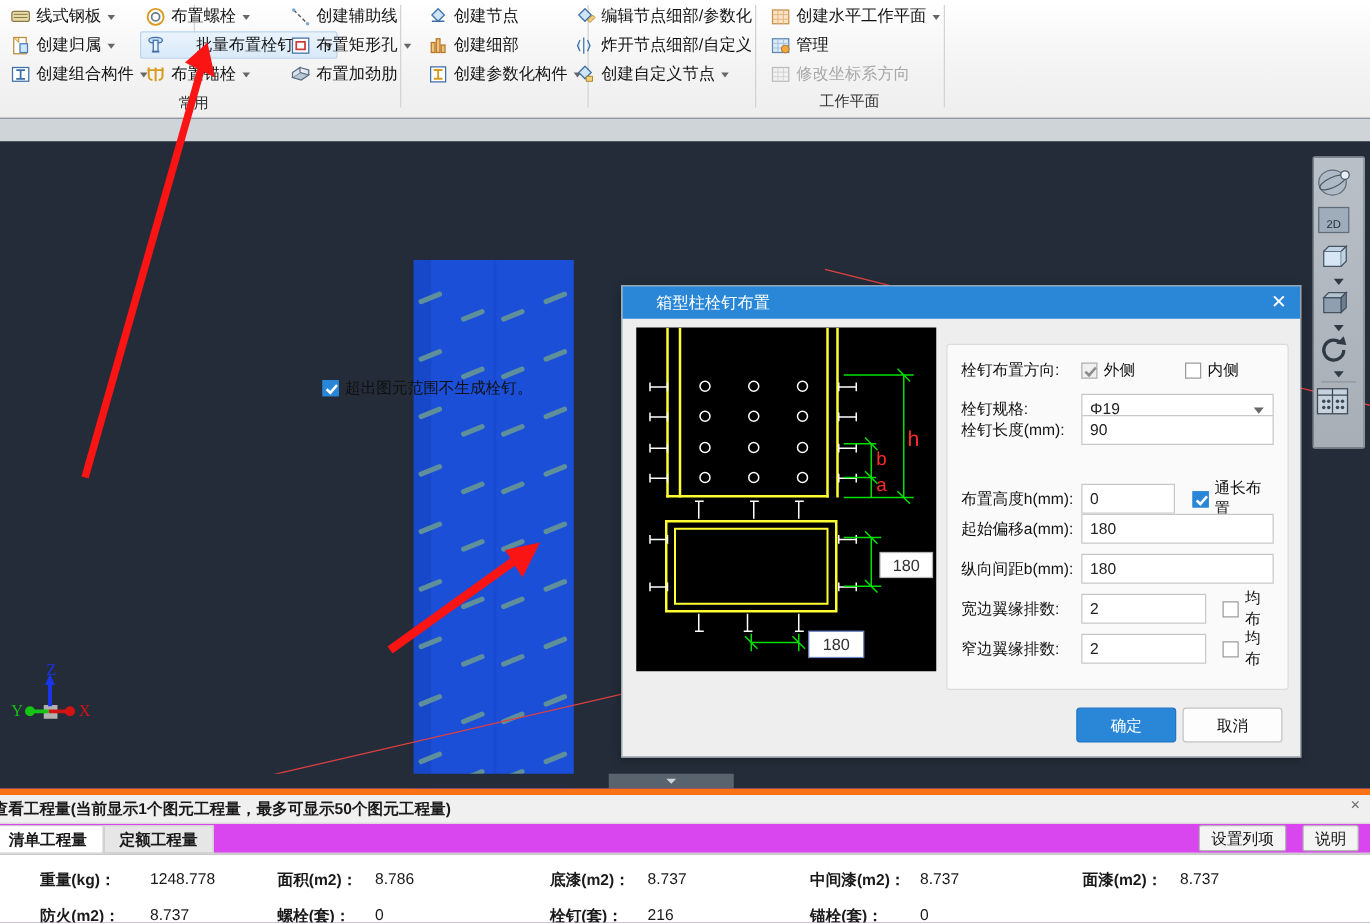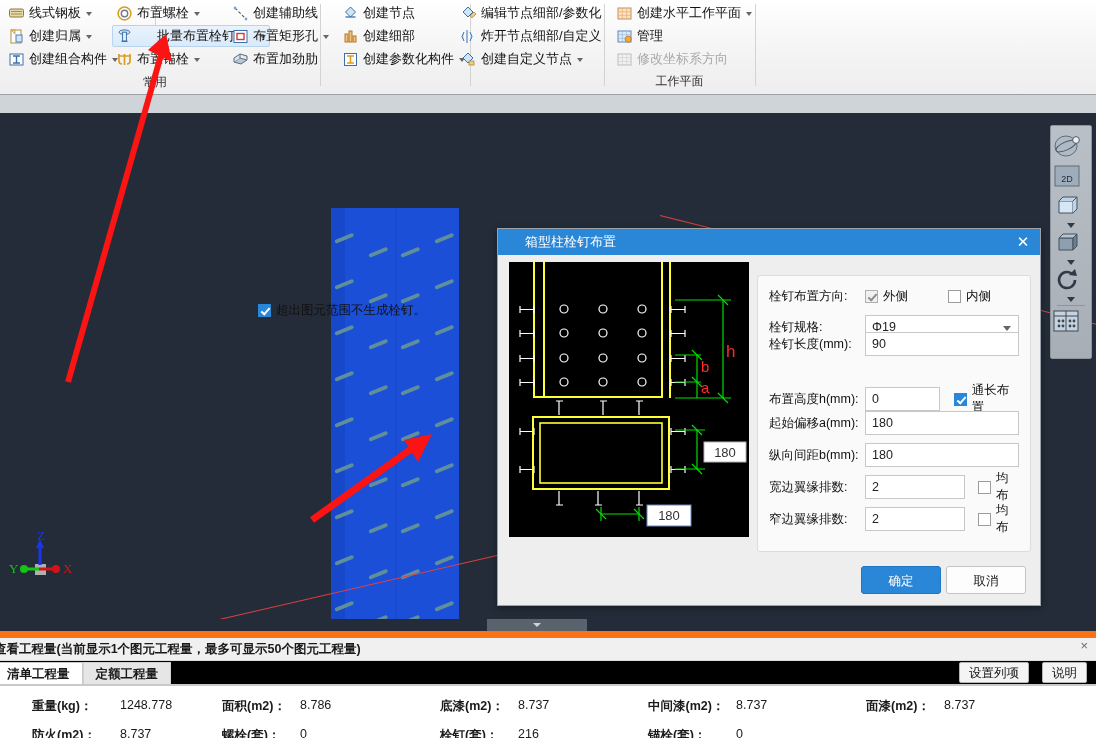--- a/index.html
+++ b/index.html
@@ -135,21 +135,21 @@
   .dbtn{
     position:absolute;width:80px;height:28px;font-size:12.5px;
     border-radius:3px;text-align:center;line-height:28px;box-sizing:border-box;cursor:default;
   }
   #btn-ok{left:861px;top:566px;background:#2a87d8;color:#fff;border:1px solid #2076c2;}
   #btn-cancel{left:946px;top:566px;background:#fdfdfd;color:#111;border:1px solid #c3c3c3;}
 
   
   #bottom{
     position:absolute;left:0;top:631px;width:1096px;height:107px;
-    background:#000000;border-top:7px solid #f97316;box-sizing:border-box;
+    background:#d946ef;border-top:5px solid #f97316;box-sizing:border-box;
   }
   #bp-head{
     position:absolute;left:0;top:0;width:1096px;height:22px;
     border-bottom:1px solid #dcdcdc;background:#f0f0f0;
   }
   #bp-head-txt{position:absolute;left:-6px;top:3px;font-size:12.5px;font-weight:bold;color:#1a1a1a;white-space:nowrap;}
   #bp-close{position:absolute;right:8px;top:0px;font-size:13px;color:#6b6b6b;}
   #tabs{position:absolute;left:-6px;top:24px;height:23px;display:flex;}
   .tab{
     height:23px;line-height:23px;padding:0 12px;font-size:12.5px;

